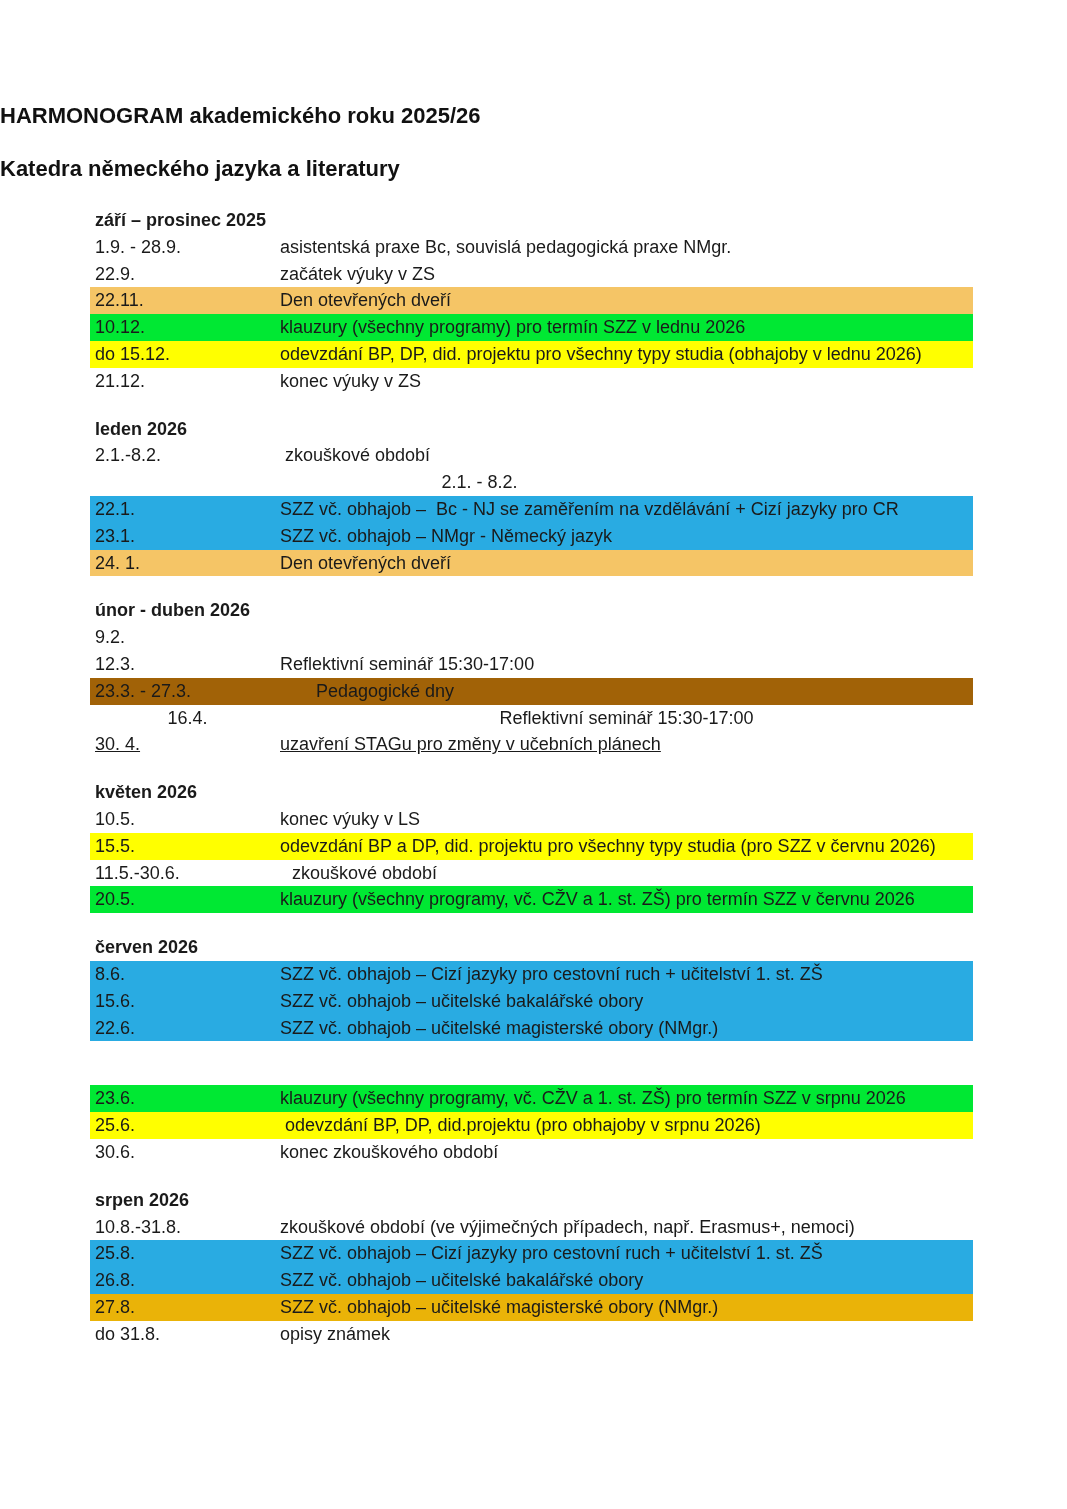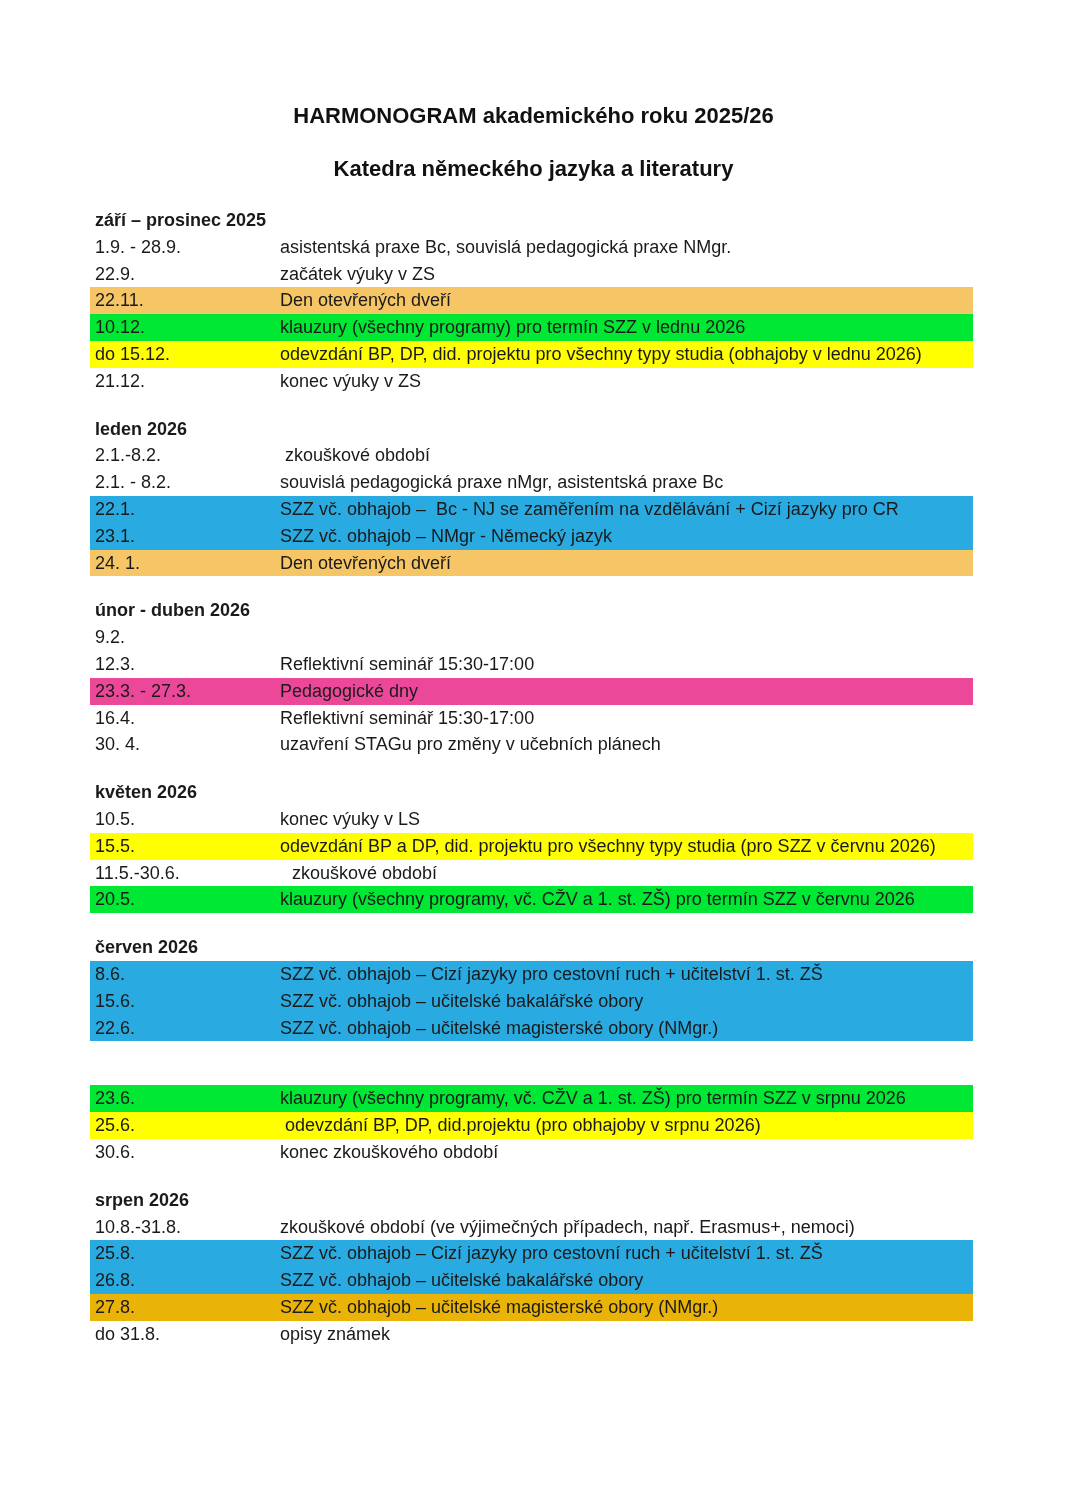--- a/index.html
+++ b/index.html
@@ -16,21 +16,21 @@
     line-height: 26.8px;
     overflow: hidden;
   }
   .page {
     padding-top: 103px;
     box-sizing: border-box;
     width: 1067px;
     height: 1509px;
   }
   .title, .subtitle {
-    text-align: center;
+    text-align: left;
     font-weight: bold;
     font-size: 22px;
     line-height: 26px;
     margin: 0;
     color: #111111;
   }
   .subtitle { margin-top: 27px; }
   .content {
     margin: 25px 94px 0 90px; 
   }
@@ -92,21 +92,21 @@
           <span class="date">21.12.</span>
           <span class="desc">konec výuky v ZS</span>
         </div>
       </div>
       <div class="section">
         <div class="section-header">leden 2026</div>
         <div class="row" style="background-color: transparent;">
           <span class="date">2.1.-8.2.</span>
           <span class="desc"> zkouškové období</span>
         </div>
-        <div class="row" style="background-color: transparent;">
+        <div class="row" style="background-color: transparent; flex-direction: column;">
           <span class="date">2.1. - 8.2.</span>
           <span class="desc">souvislá pedagogická praxe nMgr, asistentská praxe Bc</span>
         </div>
         <div class="row" style="background-color: rgb(41, 171, 226);">
           <span class="date">22.1.</span>
           <span class="desc">SZZ vč. obhajob –  Bc - NJ se zaměřením na vzdělávání + Cizí jazyky pro CR</span>
         </div>
         <div class="row" style="background-color: rgb(41, 171, 226);">
           <span class="date">23.1.</span>
           <span class="desc">SZZ vč. obhajob – NMgr - Německý jazyk</span>
@@ -118,29 +118,29 @@
       </div>
       <div class="section">
         <div class="section-header">únor - duben 2026</div>
         <div class="row" style="background-color: transparent;">
           <span class="date">9.2.</span>
         </div>
         <div class="row" style="background-color: transparent;">
           <span class="date">12.3.</span>
           <span class="desc">Reflektivní seminář 15:30-17:00</span>
         </div>
-        <div class="row" style="background-color: #ec4899;">
+        <div class="row" style="background-color: #a16207; gap: 36px;">
           <span class="date">23.3. - 27.3.</span>
           <span class="desc">Pedagogické dny</span>
         </div>
-        <div class="row" style="background-color: transparent;">
+        <div class="row" style="background-color: transparent; text-align: center;">
           <span class="date">16.4.</span>
           <span class="desc">Reflektivní seminář 15:30-17:00</span>
         </div>
-        <div class="row" style="background-color: transparent;">
+        <div class="row" style="background-color: transparent; text-decoration: underline;">
           <span class="date">30. 4.</span>
           <span class="desc">uzavření STAGu pro změny v učebních plánech</span>
         </div>
       </div>
       <div class="section">
         <div class="section-header">květen 2026</div>
         <div class="row" style="background-color: transparent;">
           <span class="date">10.5.</span>
           <span class="desc">konec výuky v LS</span>
         </div>

